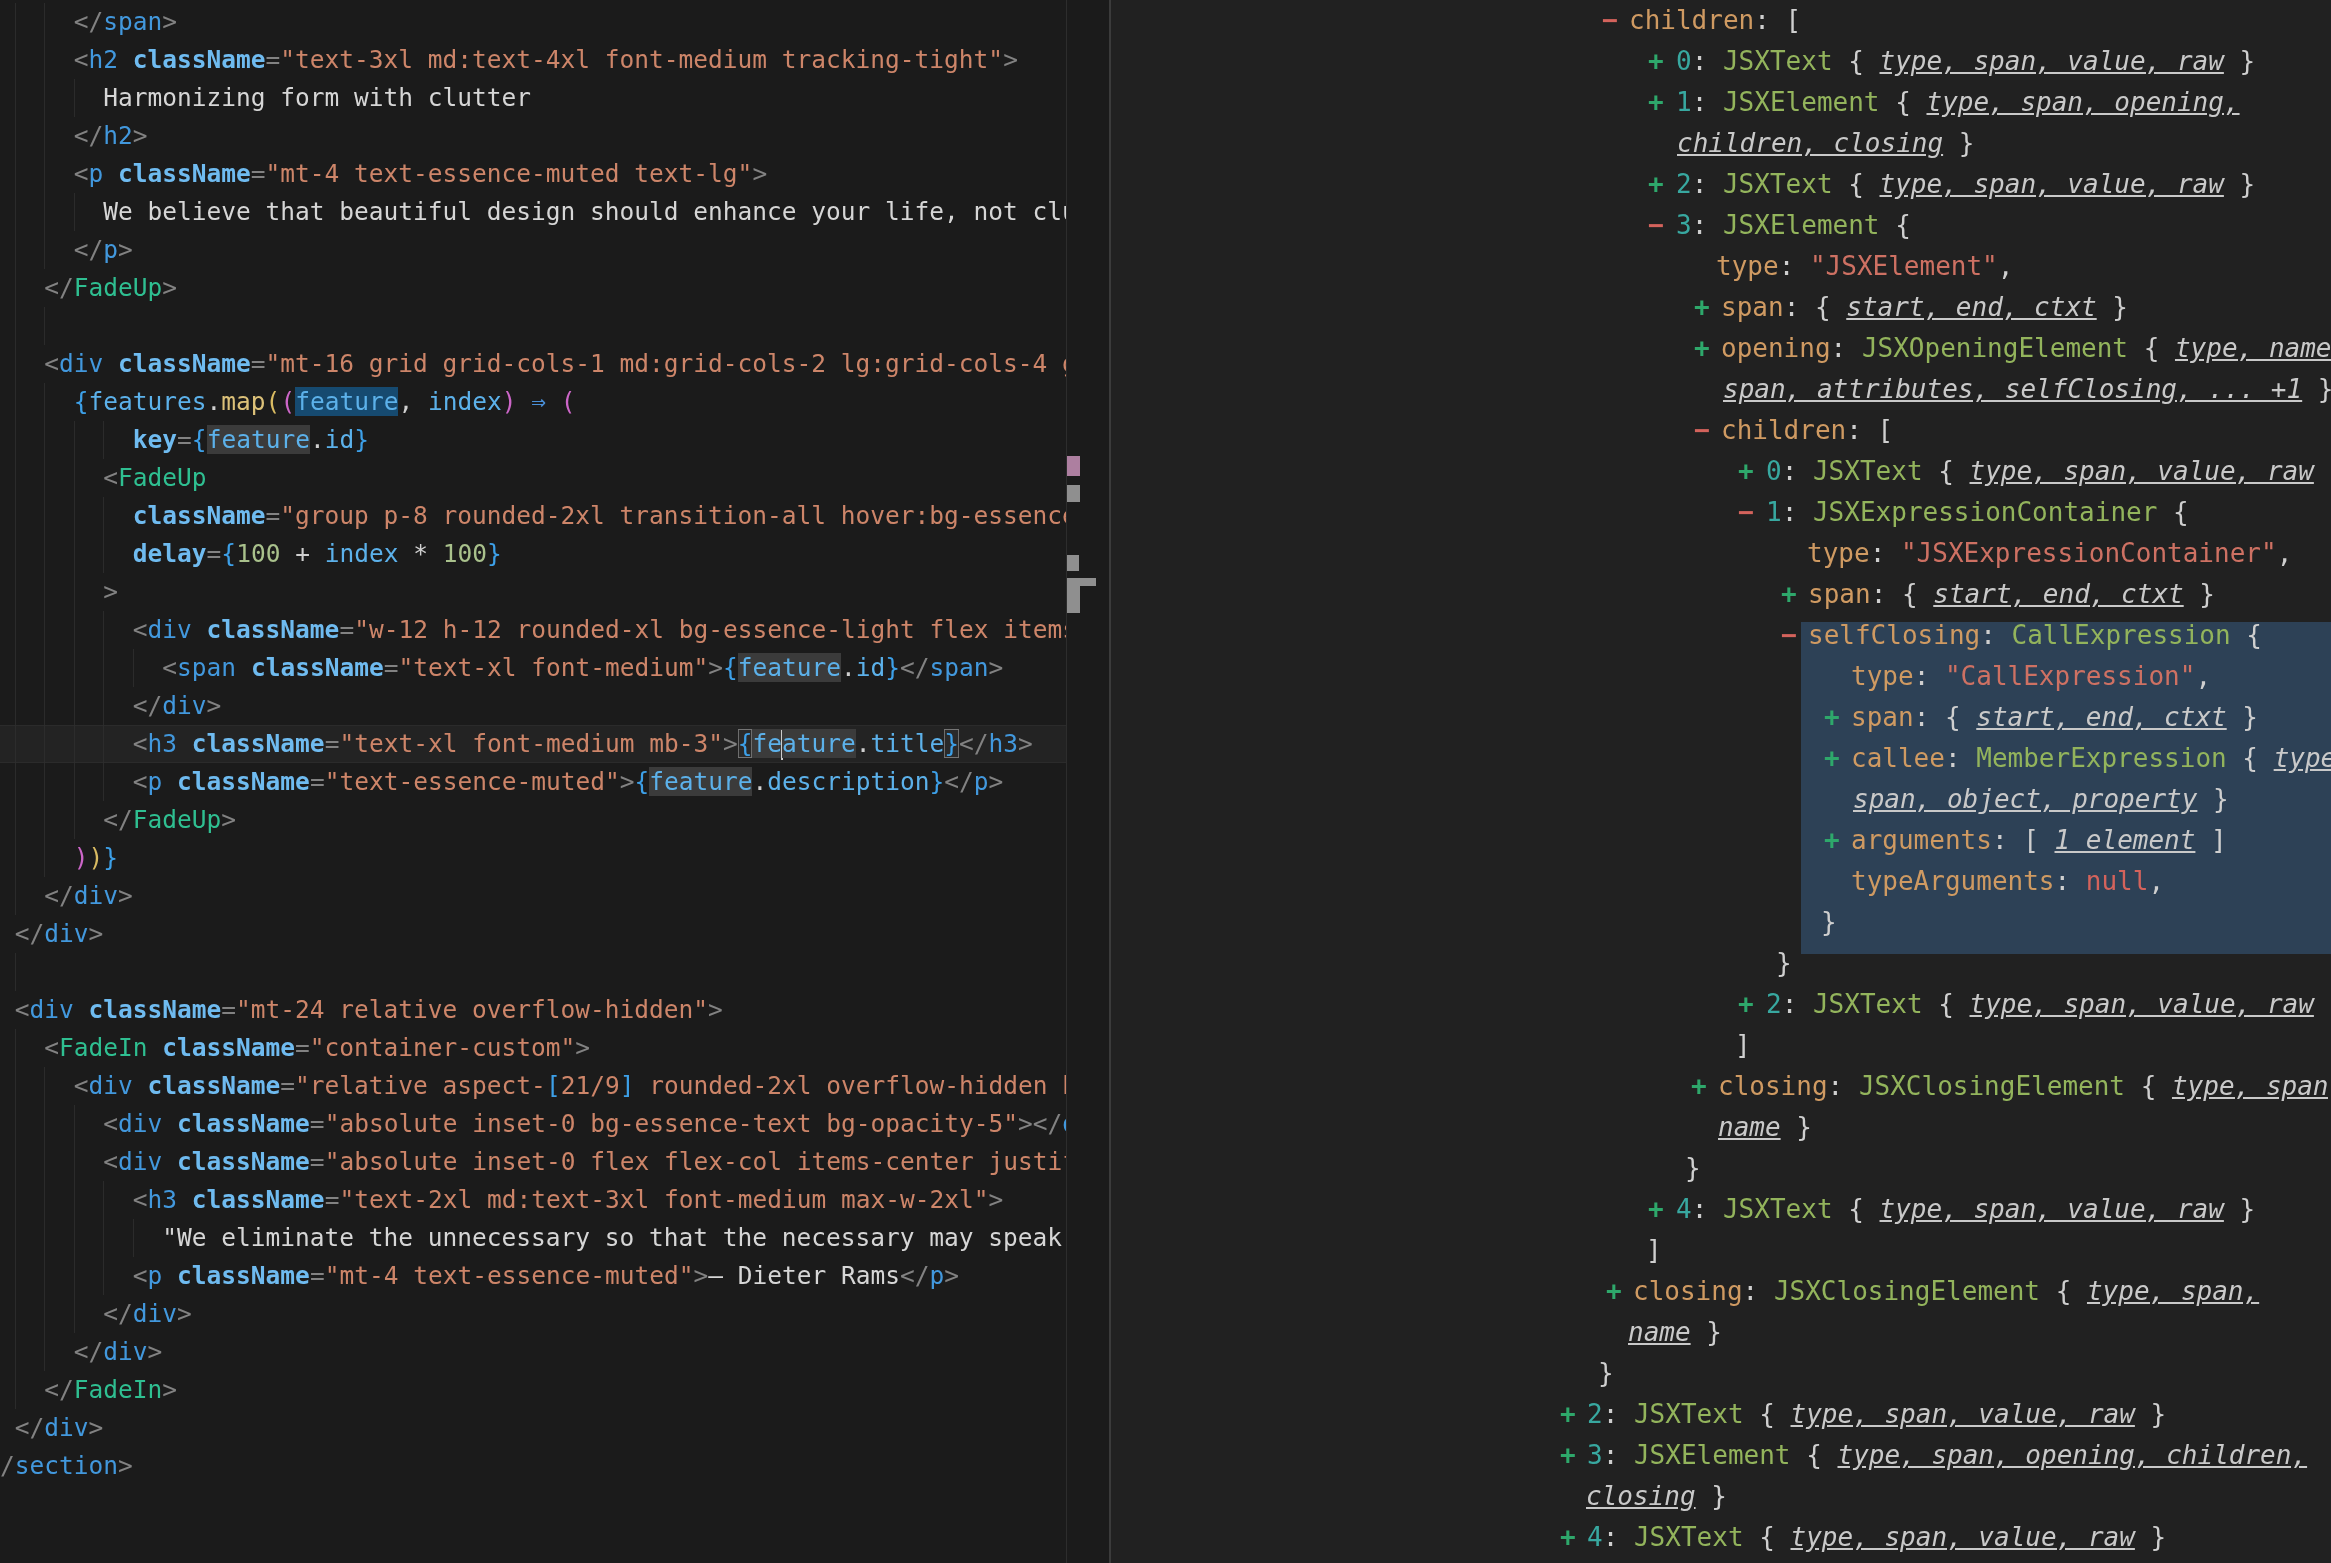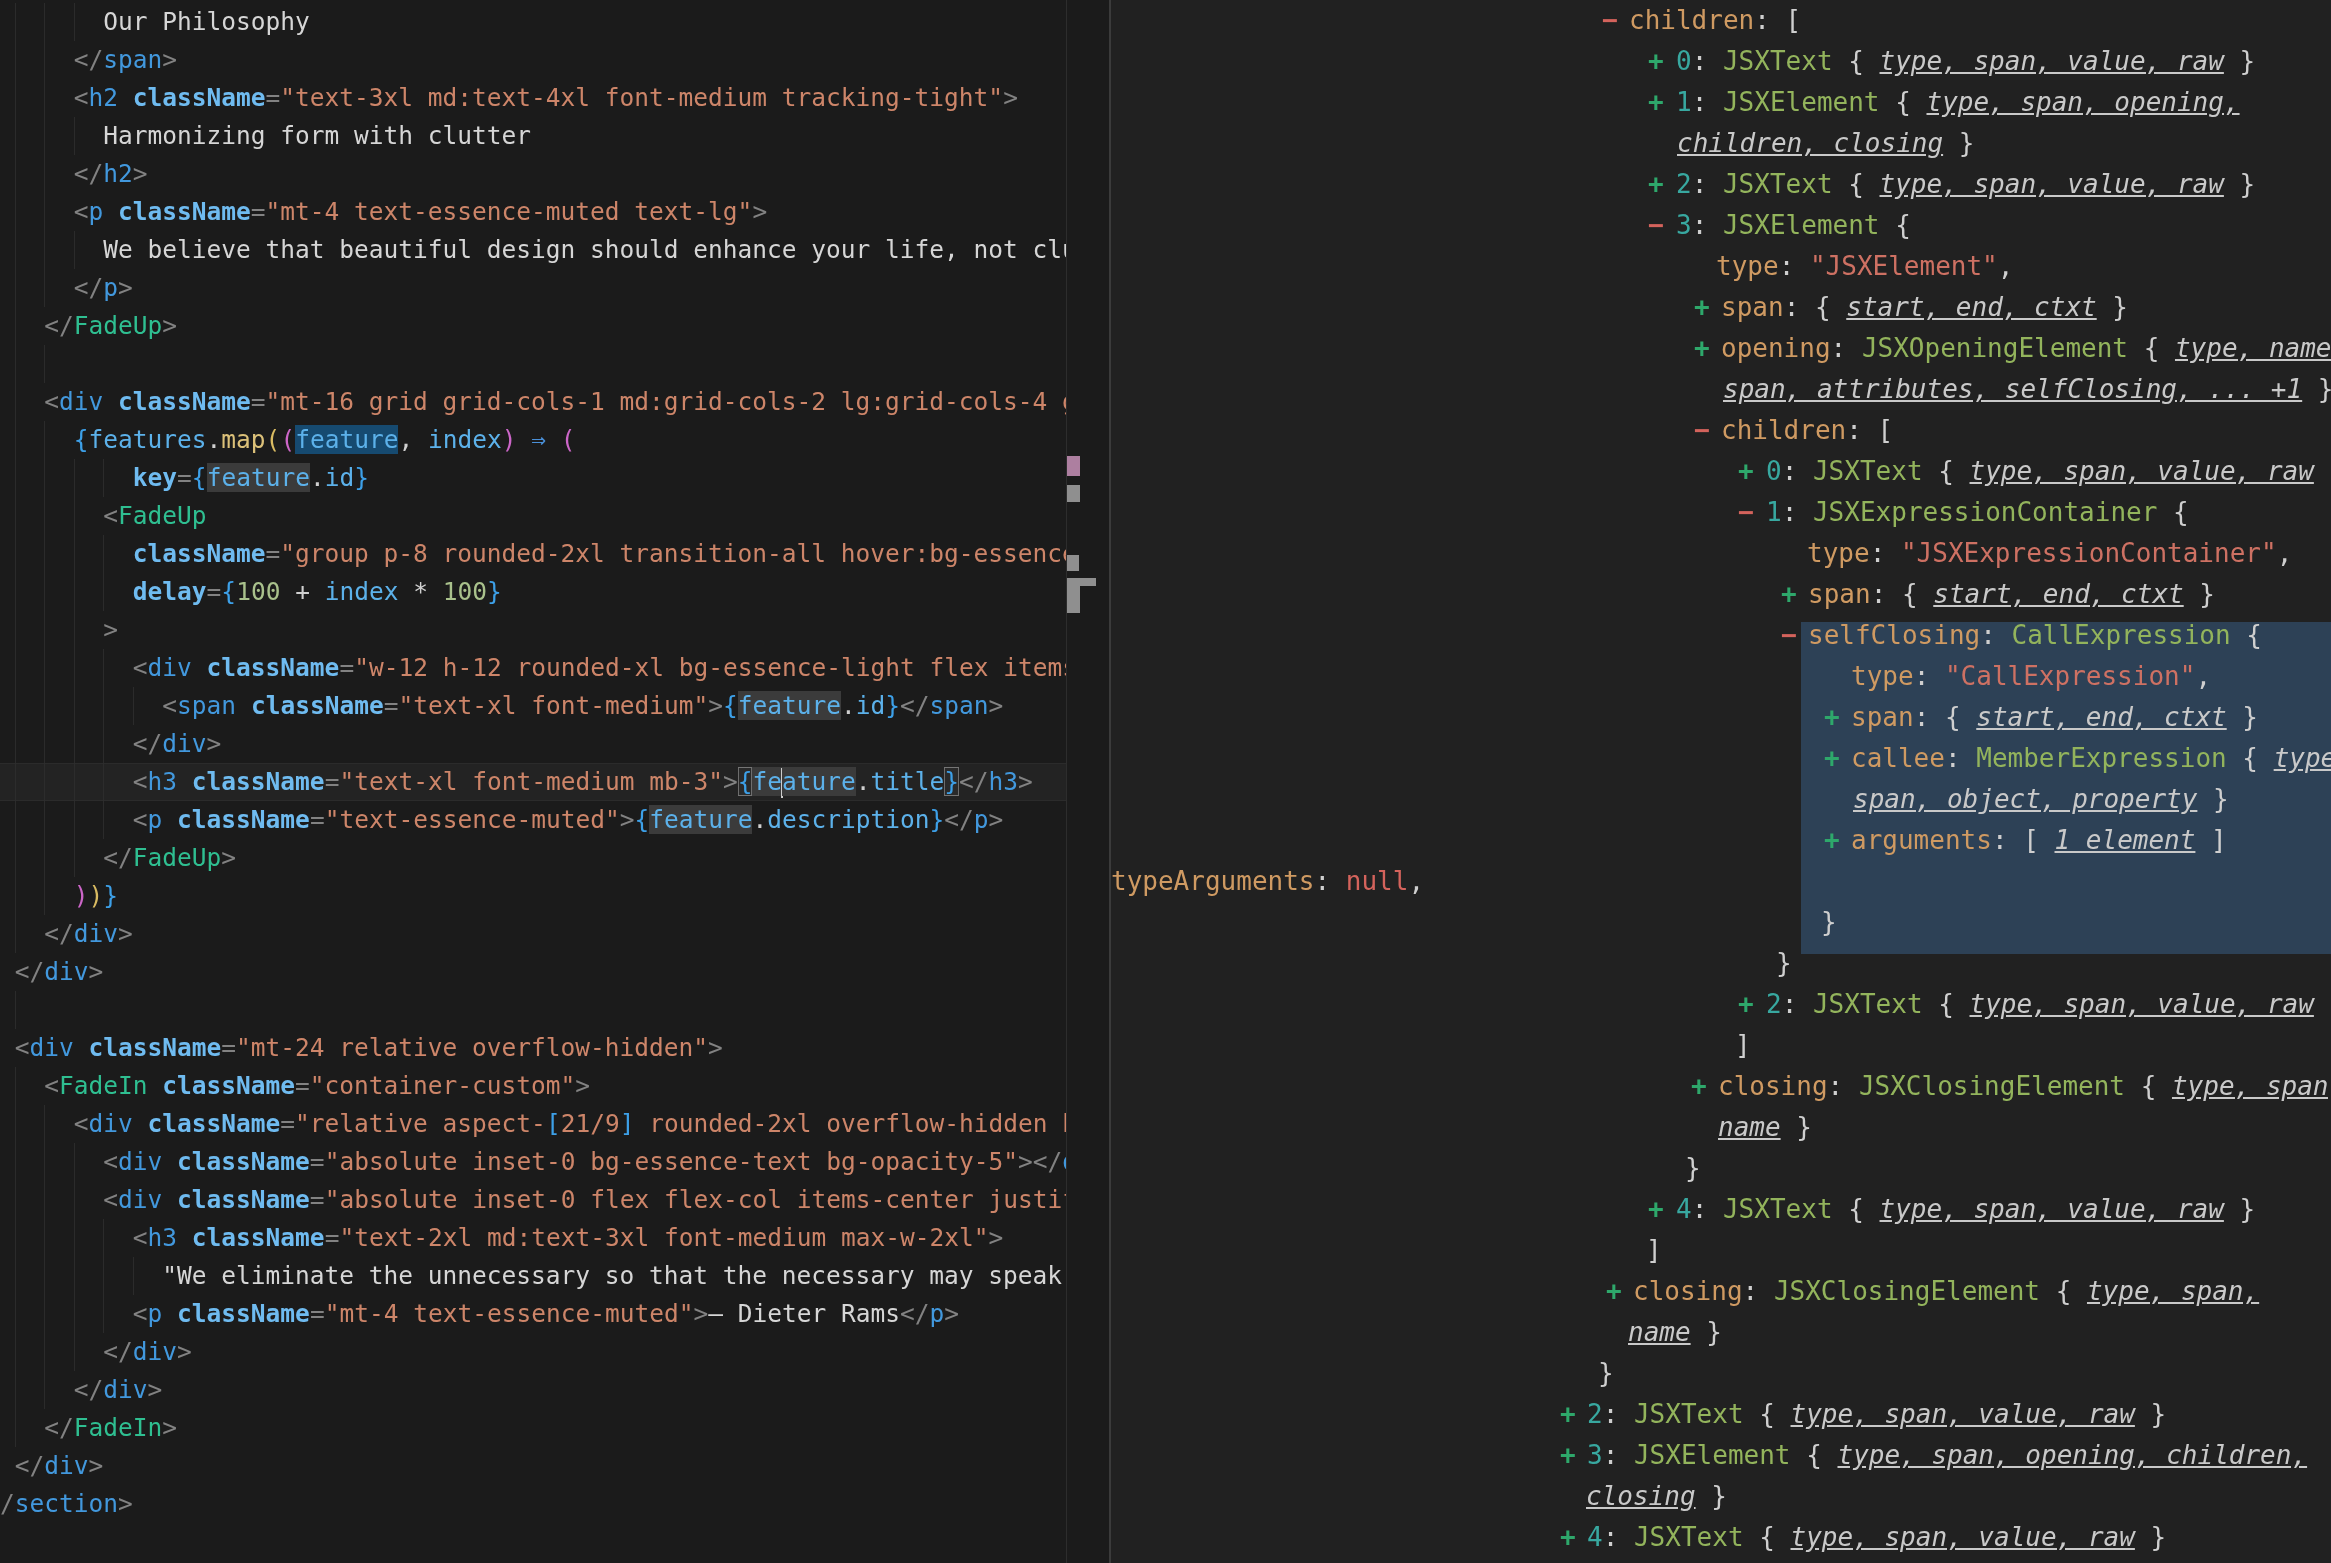--- a/index.html
+++ b/index.html
@@ -31,21 +31,20 @@
   .amark{position:absolute;top:0;font-weight:bold;width:27px;}
   .m-plus{color:#2ea86b;} .m-minus{color:#d4635c;}
   .k{color:#cf9a62;} .i{color:#38a8a0;} .n{color:#93b45c;} .w{color:#cfcfcf;}
   .it{color:#c9c9c9;font-style:italic;text-decoration:underline;} .s{color:#ce7163;} .nl{color:#d4635c;}
 </style>
 </head>
 <body>
 
 <div id="stage">
   <div id="editor">
-      <div class="cline"> <span class="ig">  </span><span class="ig">  </span><span class="ig">  </span><span class="txt">Our Philosophy</span></div>
       <div class="cline"> <span class="ig">  </span><span class="ig">  </span><span class="p">&lt;/</span><span class="tag">span</span><span class="p">&gt;</span></div>
       <div class="cline"> <span class="ig">  </span><span class="ig">  </span><span class="p">&lt;</span><span class="tag">h2 </span><span class="attr">className</span><span class="p">=</span><span class="str">"text-3xl md:text-4xl font-medium tracking-tight"</span><span class="p">&gt;</span></div>
       <div class="cline"> <span class="ig">  </span><span class="ig">  </span><span class="ig">  </span><span class="txt">Harmonizing form with clutter</span></div>
       <div class="cline"> <span class="ig">  </span><span class="ig">  </span><span class="p">&lt;/</span><span class="tag">h2</span><span class="p">&gt;</span></div>
       <div class="cline"> <span class="ig">  </span><span class="ig">  </span><span class="p">&lt;</span><span class="tag">p </span><span class="attr">className</span><span class="p">=</span><span class="str">"mt-4 text-essence-muted text-lg"</span><span class="p">&gt;</span></div>
       <div class="cline"> <span class="ig">  </span><span class="ig">  </span><span class="ig">  </span><span class="txt">We believe that beautiful design should enhance your life, not clutter it with complexity.</span></div>
       <div class="cline"> <span class="ig">  </span><span class="ig">  </span><span class="p">&lt;/</span><span class="tag">p</span><span class="p">&gt;</span></div>
       <div class="cline"> <span class="ig">  </span><span class="p">&lt;/</span><span class="comp">FadeUp</span><span class="p">&gt;</span></div>
       <div class="cline"> <span class="ig">  </span><span class="ig">  </span></div>
       <div class="cline"> <span class="ig">  </span><span class="p">&lt;</span><span class="tag">div </span><span class="attr">className</span><span class="p">=</span><span class="str">"mt-16 grid grid-cols-1 md:grid-cols-2 lg:grid-cols-4 gap-8"</span></div>
@@ -98,21 +97,21 @@
         <div class="aline" style="padding-left: 655px;"><span class="amark m-plus" style="left: 627px;">+</span><span class="i">0</span><span class="w">: </span><span class="n">JSXText</span><span class="w"> { </span><span class="it">type, span, value, raw</span><span class="w"> }</span></div>
         <div class="aline" style="padding-left: 655px;"><span class="amark m-minus" style="left: 627px;">−</span><span class="i">1</span><span class="w">: </span><span class="n">JSXExpressionContainer</span><span class="w"> {</span></div>
         <div class="aline" style="padding-left: 696px;"><span class="k">type</span><span class="w">: </span><span class="s">"JSXExpressionContainer"</span><span class="w">,</span></div>
         <div class="aline" style="padding-left: 697px;"><span class="amark m-plus" style="left: 670px;">+</span><span class="k">span</span><span class="w">: { </span><span class="it">start, end, ctxt</span><span class="w"> }</span></div>
         <div class="aline" style="padding-left: 697px;"><span class="amark m-minus" style="left: 670px;">−</span><span class="k">selfClosing</span><span class="w">: </span><span class="n">CallExpression</span><span class="w"> {</span></div>
         <div class="aline" style="padding-left: 740px;"><span class="k">type</span><span class="w">: </span><span class="s">"CallExpression"</span><span class="w">,</span></div>
         <div class="aline" style="padding-left: 740px;"><span class="amark m-plus" style="left: 713px;">+</span><span class="k">span</span><span class="w">: { </span><span class="it">start, end, ctxt</span><span class="w"> }</span></div>
         <div class="aline" style="padding-left: 740px;"><span class="amark m-plus" style="left: 713px;">+</span><span class="k">callee</span><span class="w">: </span><span class="n">MemberExpression</span><span class="w"> { </span><span class="it">type,</span></div>
         <div class="aline" style="padding-left: 742px;"><span class="it">span, object, property</span><span class="w"> }</span></div>
         <div class="aline" style="padding-left: 740px;"><span class="amark m-plus" style="left: 713px;">+</span><span class="k">arguments</span><span class="w">: [ </span><span class="it">1 element</span><span class="w"> ]</span></div>
-        <div class="aline" style=""><span class="k">typeArguments</span><span class="w">: </span><span class="nl">null</span><span class="w">,</span></div>
+        <div class="aline" style="padding-left: 740px;"><span class="k">typeArguments</span><span class="w">: </span><span class="nl">null</span><span class="w">,</span></div>
         <div class="aline" style="padding-left: 710px;"><span class="w">}</span></div>
         <div class="aline" style="padding-left: 665px;"><span class="w">}</span></div>
         <div class="aline" style="padding-left: 655px;"><span class="amark m-plus" style="left: 627px;">+</span><span class="i">2</span><span class="w">: </span><span class="n">JSXText</span><span class="w"> { </span><span class="it">type, span, value, raw</span><span class="w"> }</span></div>
         <div class="aline" style="padding-left: 624px;"><span class="w">]</span></div>
         <div class="aline" style="padding-left: 607px;"><span class="amark m-plus" style="left: 580px;">+</span><span class="k">closing</span><span class="w">: </span><span class="n">JSXClosingElement</span><span class="w"> { </span><span class="it">type, span,</span></div>
         <div class="aline" style="padding-left: 607px;"><span class="it">name</span><span class="w"> }</span></div>
         <div class="aline" style="padding-left: 574px;"><span class="w">}</span></div>
         <div class="aline" style="padding-left: 565px;"><span class="amark m-plus" style="left: 537px;">+</span><span class="i">4</span><span class="w">: </span><span class="n">JSXText</span><span class="w"> { </span><span class="it">type, span, value, raw</span><span class="w"> }</span></div>
         <div class="aline" style="padding-left: 535px;"><span class="w">]</span></div>
         <div class="aline" style="padding-left: 522px;"><span class="amark m-plus" style="left: 495px;">+</span><span class="k">closing</span><span class="w">: </span><span class="n">JSXClosingElement</span><span class="w"> { </span><span class="it">type, span,</span></div>

